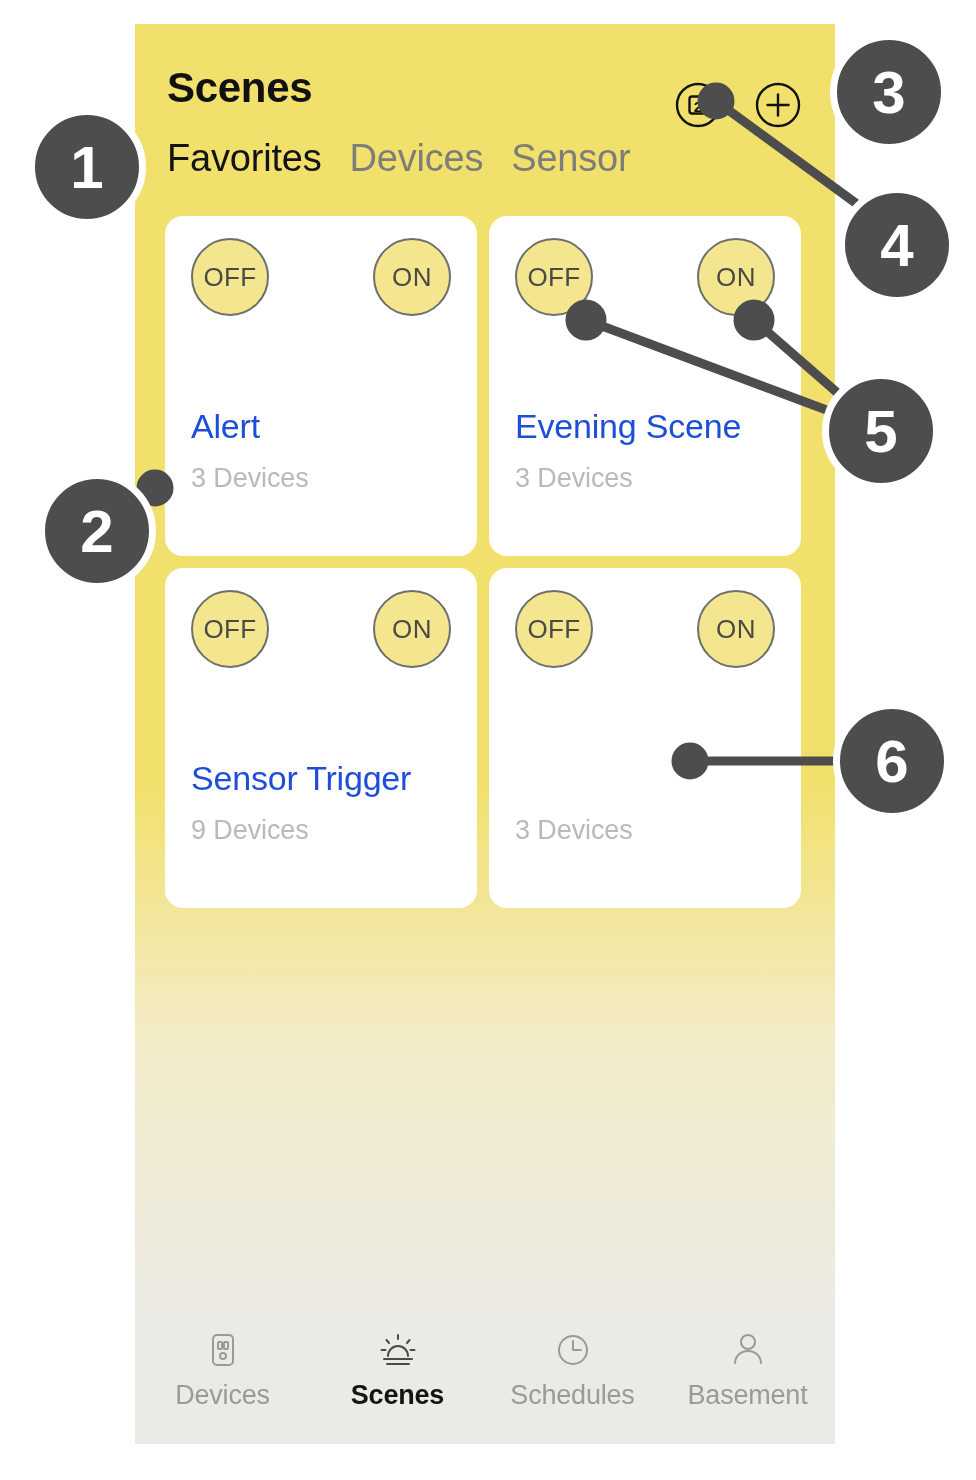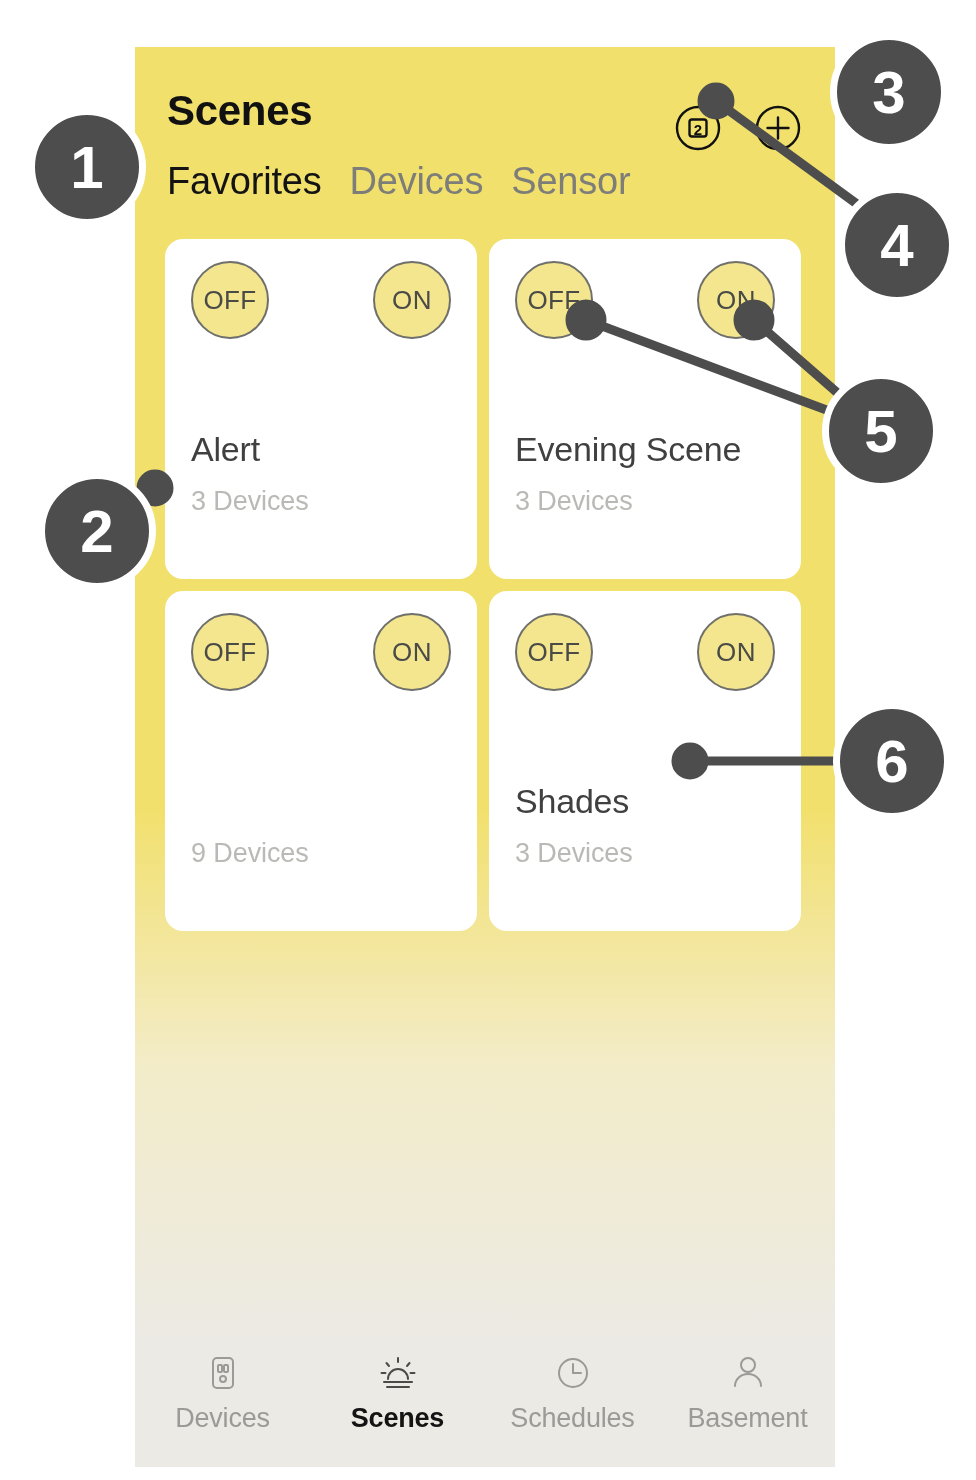--- a/index.html
+++ b/index.html
@@ -12,21 +12,21 @@
     height: 1480px;
     position: relative;
     font-family: "Liberation Sans", sans-serif;
     overflow: hidden;
   }
 
   
   #phone {
     position: absolute;
     left: 135px;
-    top: 47px;
+    top: 24px;
     width: 700px;
     height: 1420px;
     background: linear-gradient(to bottom,
         #f2e06c 0px,
         #f2e06c 760px,
         #f3ecc9 1020px,
         #eceae4 1290px,
         #eceae4 1420px);
     overflow: hidden;
   }
@@ -115,21 +115,21 @@
     letter-spacing: 0.4px;
   }
   .card-text {
     position: absolute;
     left: 26px;
     bottom: 62px;
     width: 270px;
   }
   .card-title {
     font-size: 34px;
-    color: #404040;
+    color: #1d4ed8;
     letter-spacing: -0.2px;
     white-space: nowrap;
   }
   .card-sub {
     margin-top: 17px;
     font-size: 27px;
     color: #b9b9b5;
     letter-spacing: -0.1px;
   }
 
@@ -237,31 +237,31 @@
         <div class="card-sub">3 Devices</div>
       </div>
     </div>
 
     <div class="scene-card">
       <div class="toggle-row">
         <div class="toggle">OFF</div>
         <div class="toggle">ON</div>
       </div>
       <div class="card-text">
+        <div class="card-title">Sensor Trigger</div>
         <div class="card-sub">9 Devices</div>
       </div>
     </div>
 
     <div class="scene-card">
       <div class="toggle-row">
         <div class="toggle">OFF</div>
         <div class="toggle">ON</div>
       </div>
       <div class="card-text">
-        <div class="card-title">Shades</div>
         <div class="card-sub">3 Devices</div>
       </div>
     </div>
 
   </div>
 
   <div id="bottom-nav">
 
     <div class="nav-item">
       <svg class="nav-icon" viewBox="0 0 44 44">

